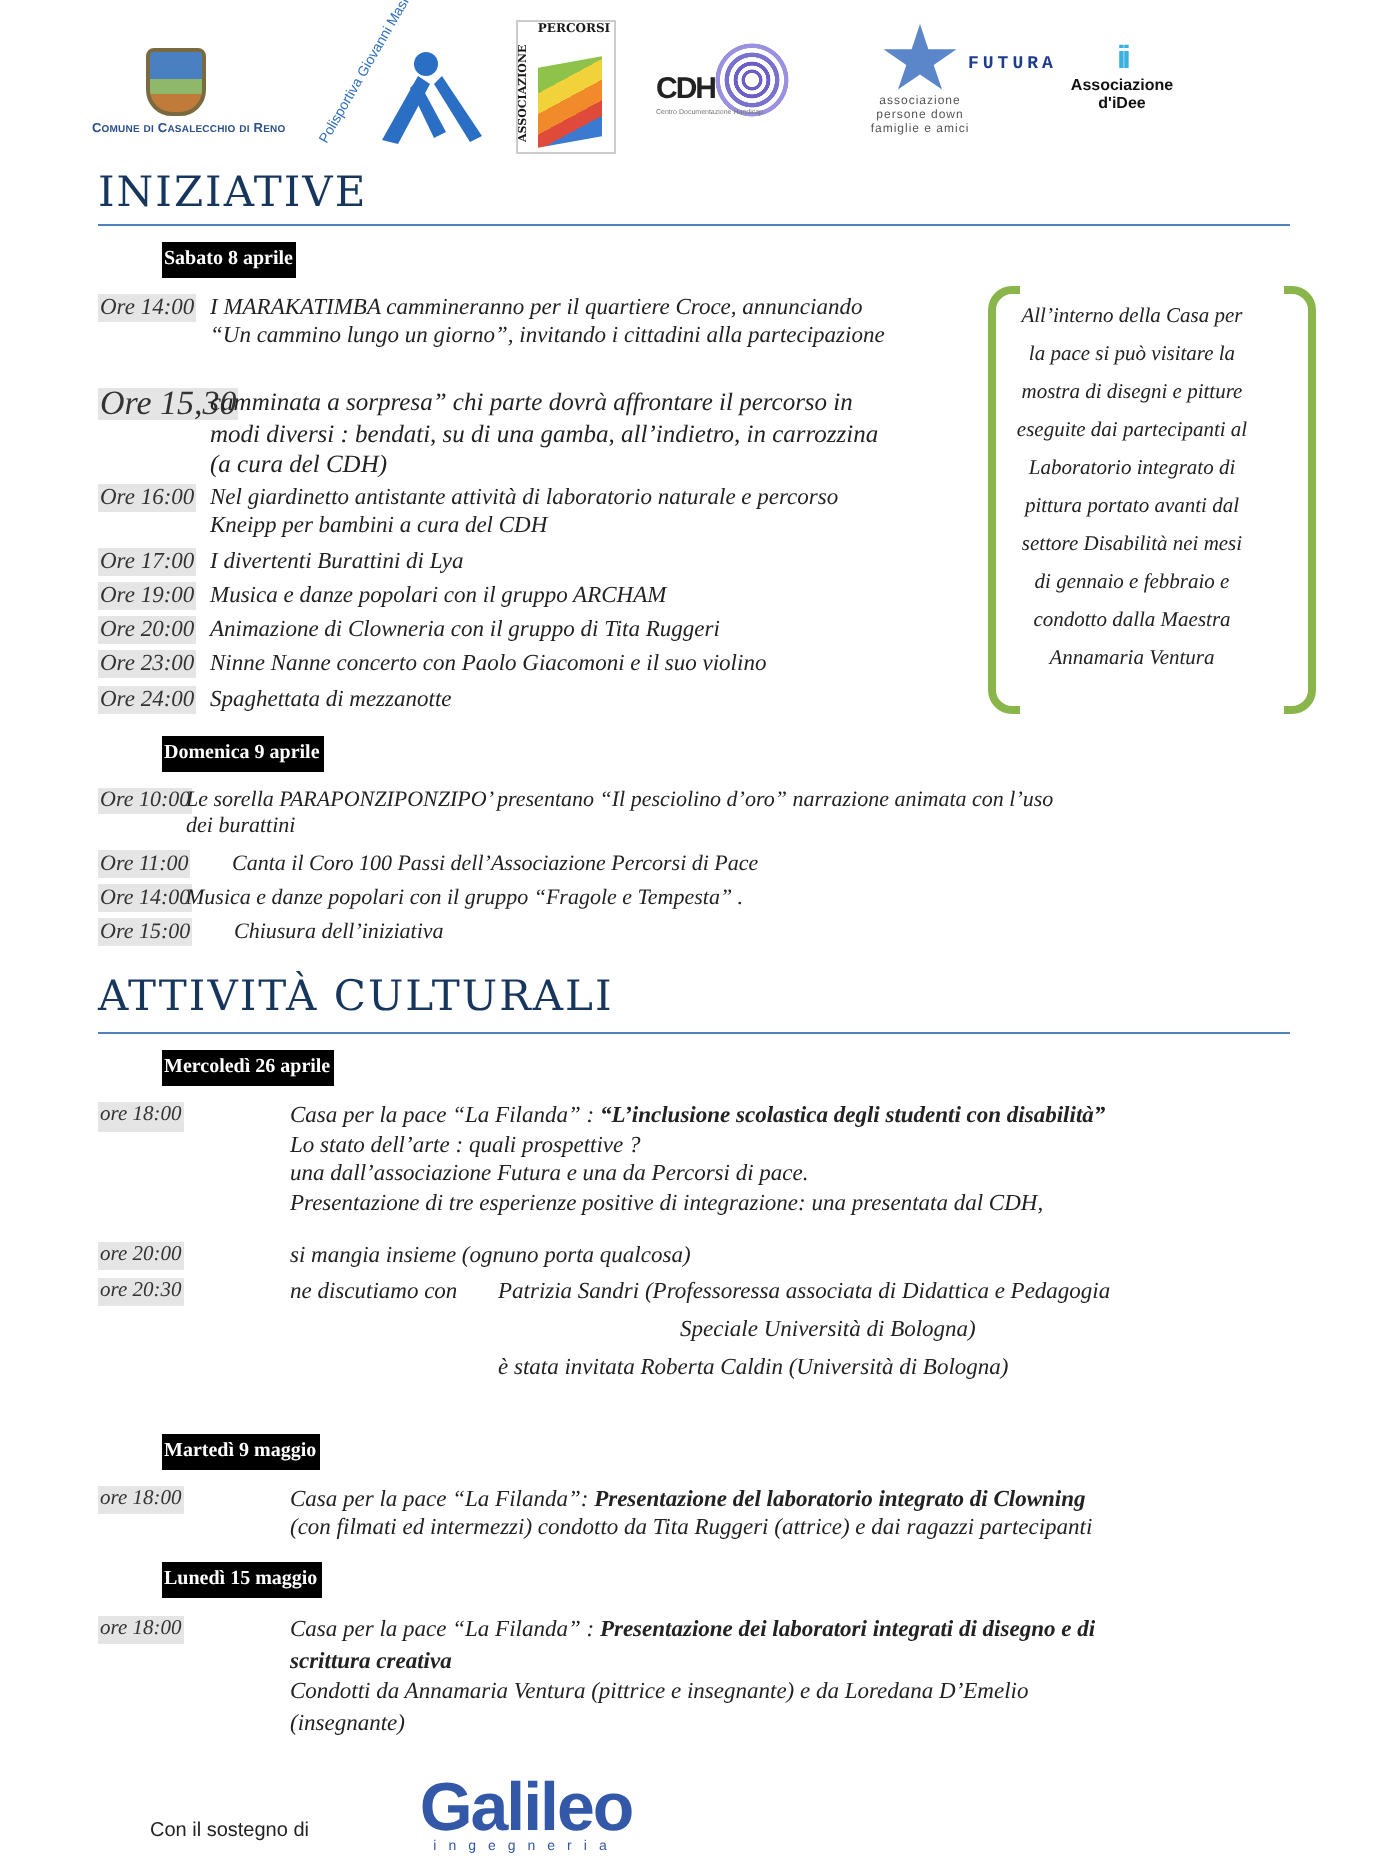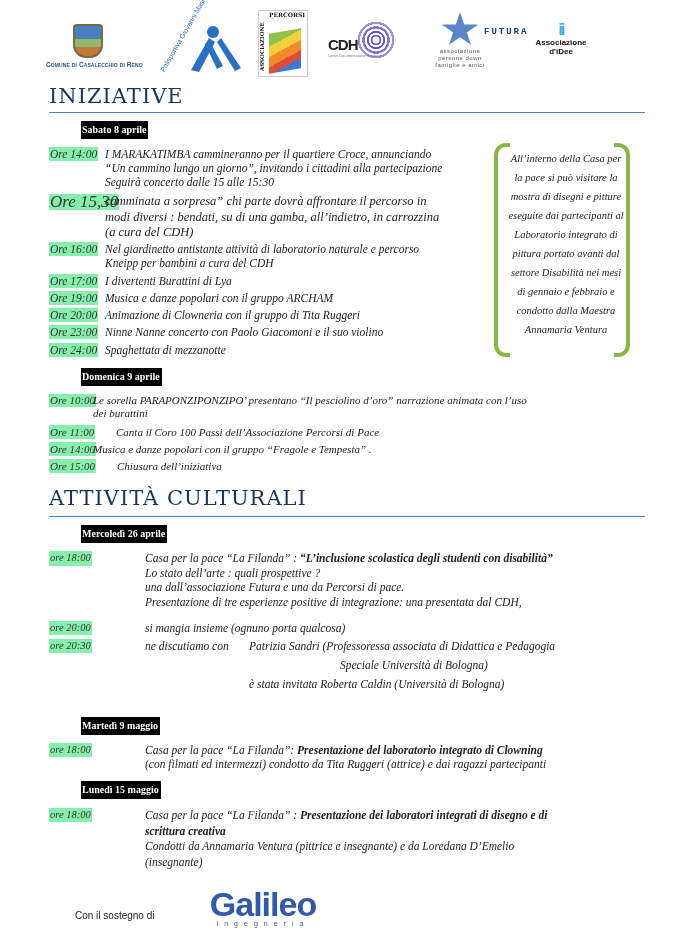--- a/index.html
+++ b/index.html
@@ -30,25 +30,25 @@
   .futura-sub { font-family:"Liberation Sans", sans-serif; font-size:6px; line-height:7px; color:#555; letter-spacing:0.5px; }
   
   .logo-idee { left:523px; top:22px; width:76px; height:40px; text-align:center; }
   .idee-icon { font-family:"Liberation Sans", sans-serif; font-size:16px; font-weight:bold; color:#3ab0e0; line-height:16px; letter-spacing:-2px; }
   .idee-text { font-family:"Liberation Sans", sans-serif; font-size:8px; font-weight:bold; color:#111; line-height:9px; }
 
   .section-title { position:absolute; left:49px; font-family:"DejaVu Serif", serif; color:#17365d; font-size:21px; letter-spacing:1px; }
   .rule { position:absolute; left:49px; width:596px; height:0; border-top:1.5px solid #4f81bd; }
   .day { position:absolute; left:49px; background:#000; color:#fff; font-family:"Liberation Serif", serif; font-weight:bold; font-size:10px; line-height:18px; padding:0 2px 0 1px; white-space:nowrap;margin-left:32px; }
   .ev { position:absolute; left:49px; font-family:"Liberation Serif", serif; font-style:italic; font-size:11.5px; line-height:14px; color:#222; }
-  .time { position:absolute; left:0; top:0; background:#86efac; color:#333; padding:0 1px; white-space:nowrap; }
+  .time { position:absolute; left:0; top:0; background:#e5e5e5; color:#333; padding:0 1px; white-space:nowrap; }
   .desc { position:absolute; left:56px; top:0; white-space:nowrap; }
   .ev2 .desc { left:96px; }
   .b { font-weight:bold; font-style:italic; }
-  .box { position:absolute; left:494px; top:143px; width:136px; height:210px; }
+  .box { position:absolute; left:494px; top:143px; width:164px; height:210px; }
   .brk { position:absolute; top:0; width:12px; height:206px; border:4px solid #8ab54a; }
   .brk.l { left:0; border-right:none; border-radius:12px 0 0 12px; }
   .brk.r { right:0; border-left:none; border-radius:0 12px 12px 0; }
   .box-text { position:absolute; left:8px; top:6px; width:128px; text-align:center; font-family:"Liberation Serif", serif; font-style:italic; font-size:10.5px; line-height:19px; color:#222; }
   .footer-text { position:absolute; left:75px; top:910px; font-family:"Liberation Sans", sans-serif; font-size:10px; color:#222; }
   .galileo { position:absolute; left:208px; top:888px; width:110px; height:42px; text-align:center; }
   .galileo-word { font-family:"Liberation Sans", sans-serif; font-weight:bold; font-size:34px; color:#3458a8; line-height:32px; letter-spacing:-1px; }
   .galileo-sub { font-family:"Liberation Sans", sans-serif; font-size:7px; color:#3458a8; letter-spacing:6px; line-height:8px; }
 </style>
 </head>
@@ -97,21 +97,20 @@
 <div class="section-title" style="top:84px;">INIZIATIVE</div>
 <div class="rule" style="top:112px;"></div>
 
 <div class="day" style="top:121px;">Sabato 8 aprile</div>
 
 <div class="ev" style="top:147px;">
   <span class="time">Ore 14:00</span>
   <div class="desc">
     <div>I  MARAKATIMBA  cammineranno  per il quartiere Croce, annunciando</div>
     <div>“Un cammino lungo un giorno”, invitando i cittadini alla partecipazione</div>
-    <div>Seguirà concerto dalle 15 alle 15:30</div>
   </div>
 </div>
 <div class="ev" style="top:194px; font-size:12.5px; line-height:15.5px;">
   <span class="time" style="font-size:17px;">Ore 15,30</span>
   <div class="desc">
     <div>camminata a sorpresa” chi parte dovrà affrontare il percorso in</div>
     <div>modi diversi : bendati, su di una gamba, all’indietro, in carrozzina</div>
     <div>(a cura del CDH)</div>
   </div>
 </div>

